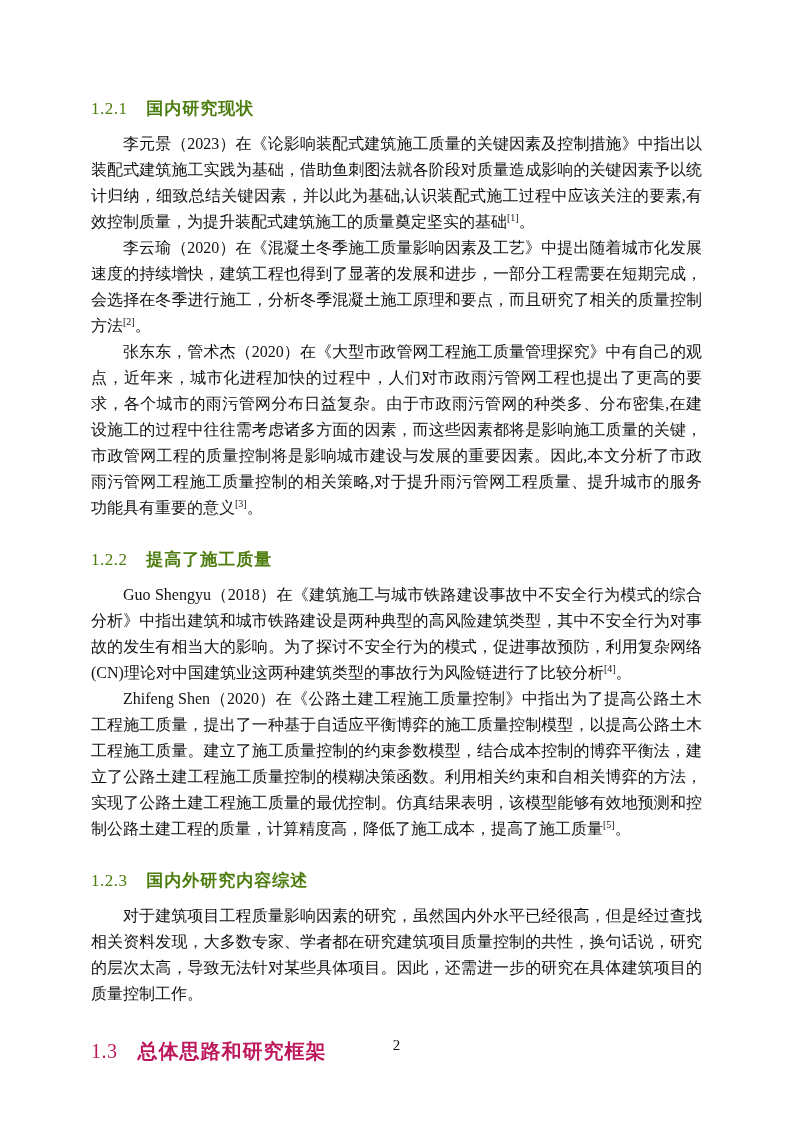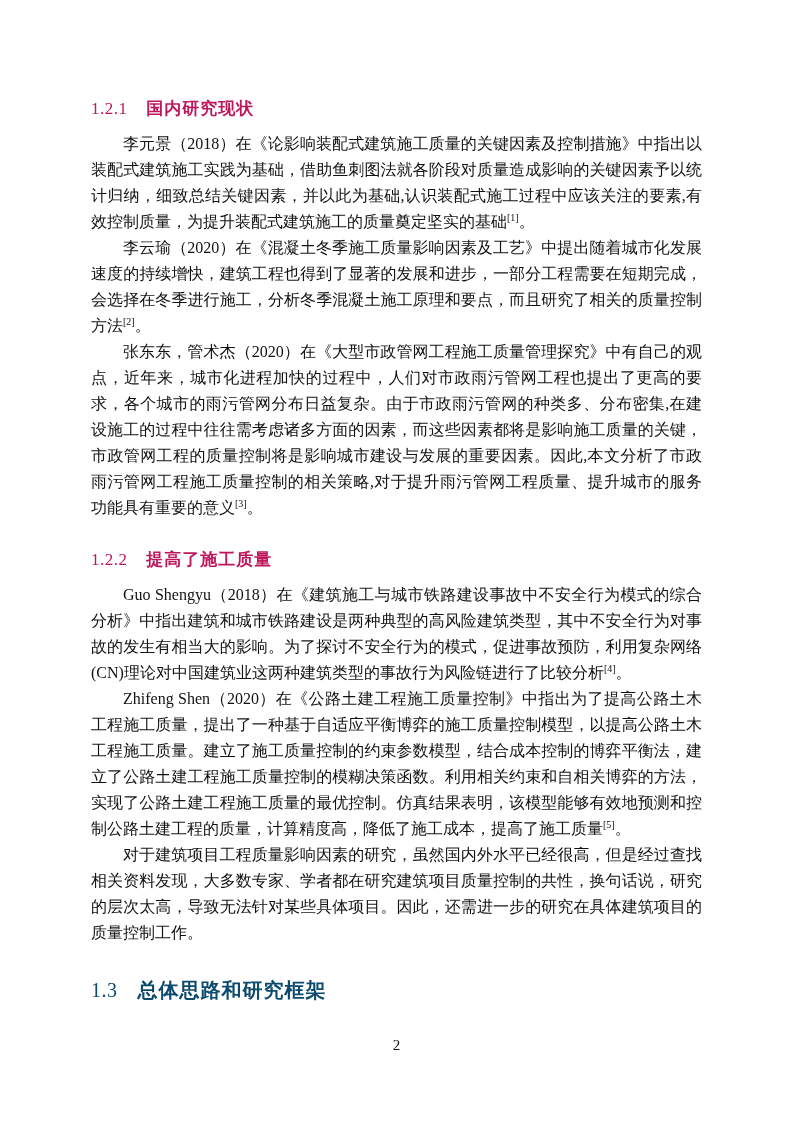--- a/index.html
+++ b/index.html
@@ -33,31 +33,31 @@
   p.body-para sup {
     font-size: 10px;
     line-height: 0;
     vertical-align: super;
   }
   h3.heading-sub {
     margin: 27px 0 10px 0;
     font-size: 17px;
     line-height: 24px;
     font-weight: bold;
-    color: #be185d;
+    color: #4d7c0f;
   }
   .content h3.heading-sub:first-child {
     margin-top: 0;
   }
   h2.heading-section {
     margin: 30px 0 0 0;
     font-size: 20px;
     line-height: 28px;
     font-weight: bold;
-    color: #0c4a6e;
+    color: #be185d;
   }
   .h-num {
     font-family: "Liberation Serif", "DejaVu Serif", serif;
     font-weight: normal;
     margin-right: 1.1em;
     letter-spacing: 0.5px;
   }
   h2.heading-section .h-num {
     margin-right: 1.0em;
   }
@@ -77,23 +77,24 @@
     color: #111111;
     font-family: "Liberation Serif", "DejaVu Serif", serif;
   }
 </style>
 </head>
 <body>
 
 <div class="page">
   <div class="content" id="doc-content">
       <h3 class="heading-sub"><span class="h-num">1.2.1</span><span class="h-title">国内研究现状</span></h3>
-      <p class="body-para"><span>李元景（2018）在《论影响装配式建筑施工质量的关键因素及控制措施》中指出以装配式建筑施工实践为基础，借助鱼刺图法就各阶段对质量造成影响的关键因素予以统计归纳，细致总结关键因素，并以此为基础,认识装配式施工过程中应该关注的要素,有效控制质量，为提升装配式建筑施工的质量奠定坚实的基础</span><sup>[1]</sup><span>。</span></p>
+      <p class="body-para"><span>李元景（2023）在《论影响装配式建筑施工质量的关键因素及控制措施》中指出以装配式建筑施工实践为基础，借助鱼刺图法就各阶段对质量造成影响的关键因素予以统计归纳，细致总结关键因素，并以此为基础,认识装配式施工过程中应该关注的要素,有效控制质量，为提升装配式建筑施工的质量奠定坚实的基础</span><sup>[1]</sup><span>。</span></p>
       <p class="body-para"><span>李云瑜（2020）在《混凝土冬季施工质量影响因素及工艺》中提出随着城市化发展速度的持续增快，建筑工程也得到了显著的发展和进步，一部分工程需要在短期完成，会选择在冬季进行施工，分析冬季混凝土施工原理和要点，而且研究了相关的质量控制方法</span><sup>[2]</sup><span>。</span></p>
       <p class="body-para"><span>张东东，管术杰（2020）在《大型市政管网工程施工质量管理探究》中有自己的观点，近年来，城市化进程加快的过程中，人们对市政雨污管网工程也提出了更高的要求，各个城市的雨污管网分布日益复杂。由于市政雨污管网的种类多、分布密集,在建设施工的过程中往往需考虑诸多方面的因素，而这些因素都将是影响施工质量的关键，市政管网工程的质量控制将是影响城市建设与发展的重要因素。因此,本文分析了市政雨污管网工程施工质量控制的相关策略,对于提升雨污管网工程质量、提升城市的服务功能具有重要的意义</span><sup>[3]</sup><span>。</span></p>
       <h3 class="heading-sub"><span class="h-num">1.2.2</span><span class="h-title">提高了施工质量</span></h3>
       <p class="body-para"><span>Guo Shengyu（2018）在《建筑施工与城市铁路建设事故中不安全行为模式的综合分析》中指出建筑和城市铁路建设是两种典型的高风险建筑类型，其中不安全行为对事故的发生有相当大的影响。为了探讨不安全行为的模式，促进事故预防，利用复杂网络(CN)理论对中国建筑业这两种建筑类型的事故行为风险链进行了比较分析</span><sup>[4]</sup><span>。</span></p>
       <p class="body-para"><span>Zhifeng Shen（2020）在《公路土建工程施工质量控制》中指出为了提高公路土木工程施工质量，提出了一种基于自适应平衡博弈的施工质量控制模型，以提高公路土木工程施工质量。建立了施工质量控制的约束参数模型，结合成本控制的博弈平衡法，建立了公路土建工程施工质量控制的模糊决策函数。利用相关约束和自相关博弈的方法，实现了公路土建工程施工质量的最优控制。仿真结果表明，该模型能够有效地预测和控制公路土建工程的质量，计算精度高，降低了施工成本，提高了施工质量</span><sup>[5]</sup><span>。</span></p>
+      <h3 class="heading-sub"><span class="h-num">1.2.3</span><span class="h-title">国内外研究内容综述</span></h3>
       <p class="body-para"><span>对于建筑项目工程质量影响因素的研究，虽然国内外水平已经很高，但是经过查找相关资料发现，大多数专家、学者都在研究建筑项目质量控制的共性，换句话说，研究的层次太高，导致无法针对某些具体项目。因此，还需进一步的研究在具体建筑项目的质量控制工作。</span></p>
       <h2 class="heading-section"><span class="h-num">1.3</span><span class="h-title">总体思路和研究框架</span></h2>
     </div>
   <div class="footer-pagenum">2</div>
 </div>
 
 </body></html>

